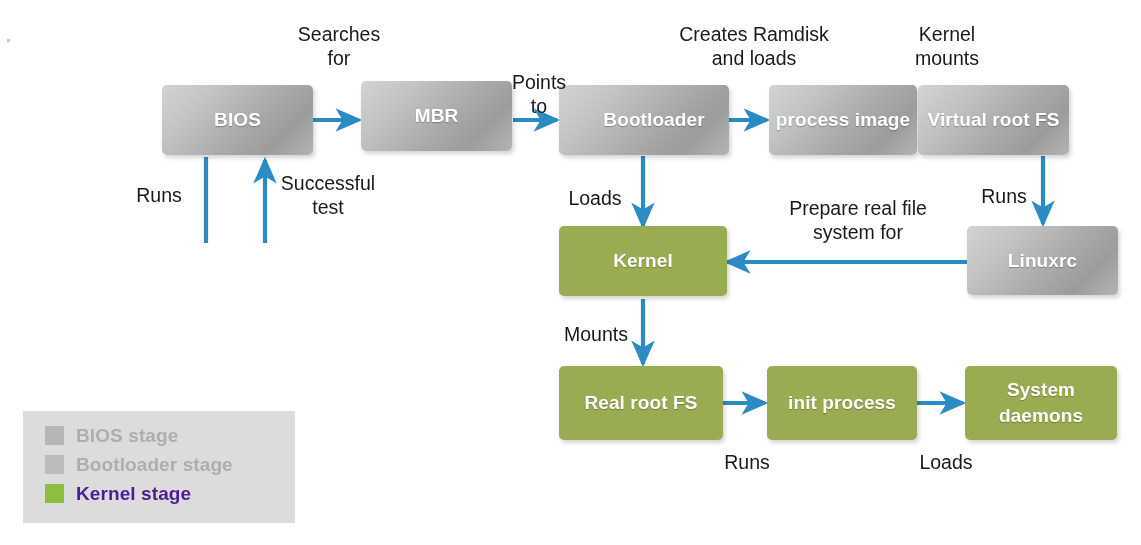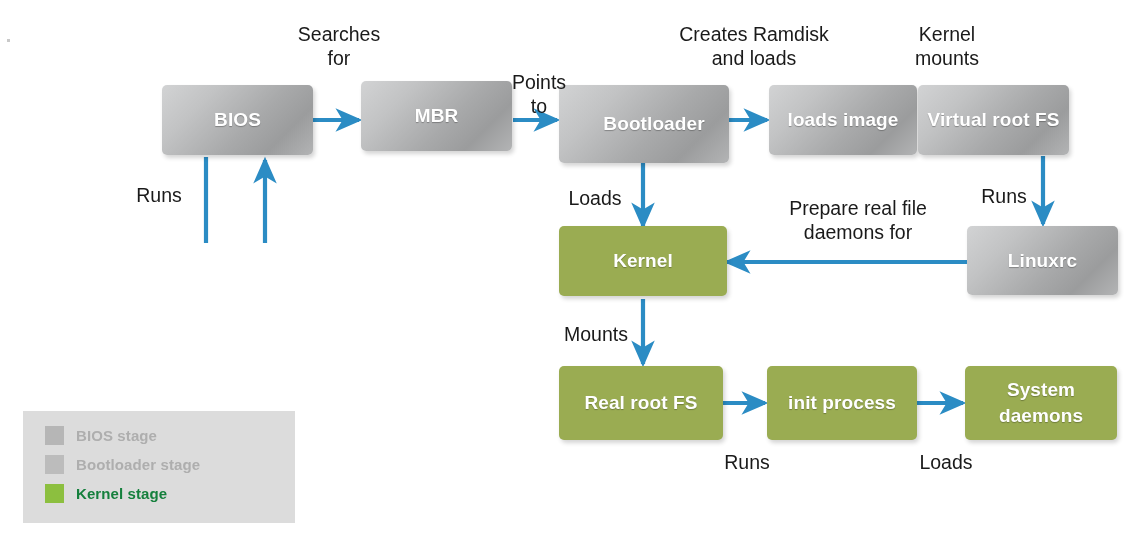--- a/index.html
+++ b/index.html
@@ -70,26 +70,26 @@
     align-items: center;
     height: 29px;
   }
   .swatch {
     width: 19px;
     height: 19px;
     margin-right: 12px;
     flex: 0 0 auto;
   }
   .legend-text {
-    font-size: 15px;
+    font-size: 19px;
     font-weight: bold;
     letter-spacing: 0.1px;
   }
   .legend-gray .legend-text { color: #aeaeae; }
-  .legend-green .legend-text { color: #15803d; }
+  .legend-green .legend-text { color: #4c1d95; }
   .dot-artifact {
     position: absolute;
     left: 7px;
     top: 39px;
     width: 3px;
     height: 3px;
     background: #c9c9c9;
     z-index: 2;
   }
 </style>
@@ -132,60 +132,62 @@
 
       <line x1="917" y1="403" x2="963" y2="403"></line>
     </g>
   </svg>
 
   <div class="node gray" style="left:162px; top:85px; width:151px; height:70px;">BIOS</div>
 
 
   <div class="node gray" style="left:361px; top:81px; width:151px; height:70px;">MBR</div>
 
-  <div class="node gray" style="left:559px; top:85px; width:170px; height:78px;padding-left:20px;">Bootloader</div>
-
-  <div class="node gray" style="left:769px; top:85px; width:148px; height:70px;">loads
+  <div class="node gray" style="left:559px; top:85px; width:170px; height:70px;padding-left:20px;">Bootloader</div>
+
+  <div class="node gray" style="left:769px; top:85px; width:148px; height:70px;">process
 image</div>
 
   <div class="node gray" style="left:918px; top:85px; width:151px; height:70px;">Virtual
 root FS</div>
 
   <div class="node gray" style="left:967px; top:226px; width:151px; height:69px;">Linuxrc</div>
 
   <div class="node green" style="left:559px; top:226px; width:168px; height:70px;">Kernel</div>
 
   <div class="node green" style="left:559px; top:366px; width:164px; height:74px;">Real root
 FS</div>
 
   <div class="node green" style="left:767px; top:366px; width:150px; height:74px;">init
 process</div>
 
   <div class="node green" style="left:965px; top:366px; width:152px; height:74px;">System
 daemons</div>
 
   <div class="label" style="left:123px; top:183px; width:72px; text-align:center;">Runs</div>
 
+  <div class="label" style="left:268px; top:171px; width:120px; text-align:center;">Successful
+test</div>
 
   <div class="label" style="left:277px; top:22px; width:124px; text-align:center;">Searches
 for</div>
 
   <div class="label" style="left:481px; top:22px; width:116px; text-align:center;margin-top:48px;">Points
 to</div>
 
   <div class="label" style="left:636px; top:22px; width:236px; ">Creates Ramdisk
 and loads</div>
 
   <div class="label" style="left:884px; top:22px; width:126px; text-align:center;">Kernel
 mounts</div>
 
   <div class="label" style="left:968px; top:184px; width:72px; text-align:center;">Runs</div>
 
   <div class="label" style="left:754px; top:196px; width:208px; text-align:center;">Prepare real file
-daemons for</div>
+system for</div>
 
   <div class="label" style="left:558px; top:186px; width:74px; text-align:center;">Loads</div>
 
   <div class="label" style="left:551px; top:322px; width:90px; text-align:center;">Mounts</div>
 
   <div class="label" style="left:710px; top:450px; width:74px; text-align:center;">Runs</div>
 
   <div class="label" style="left:908px; top:450px; width:76px; text-align:center;">Loads</div>
 
   <div class="legend">

